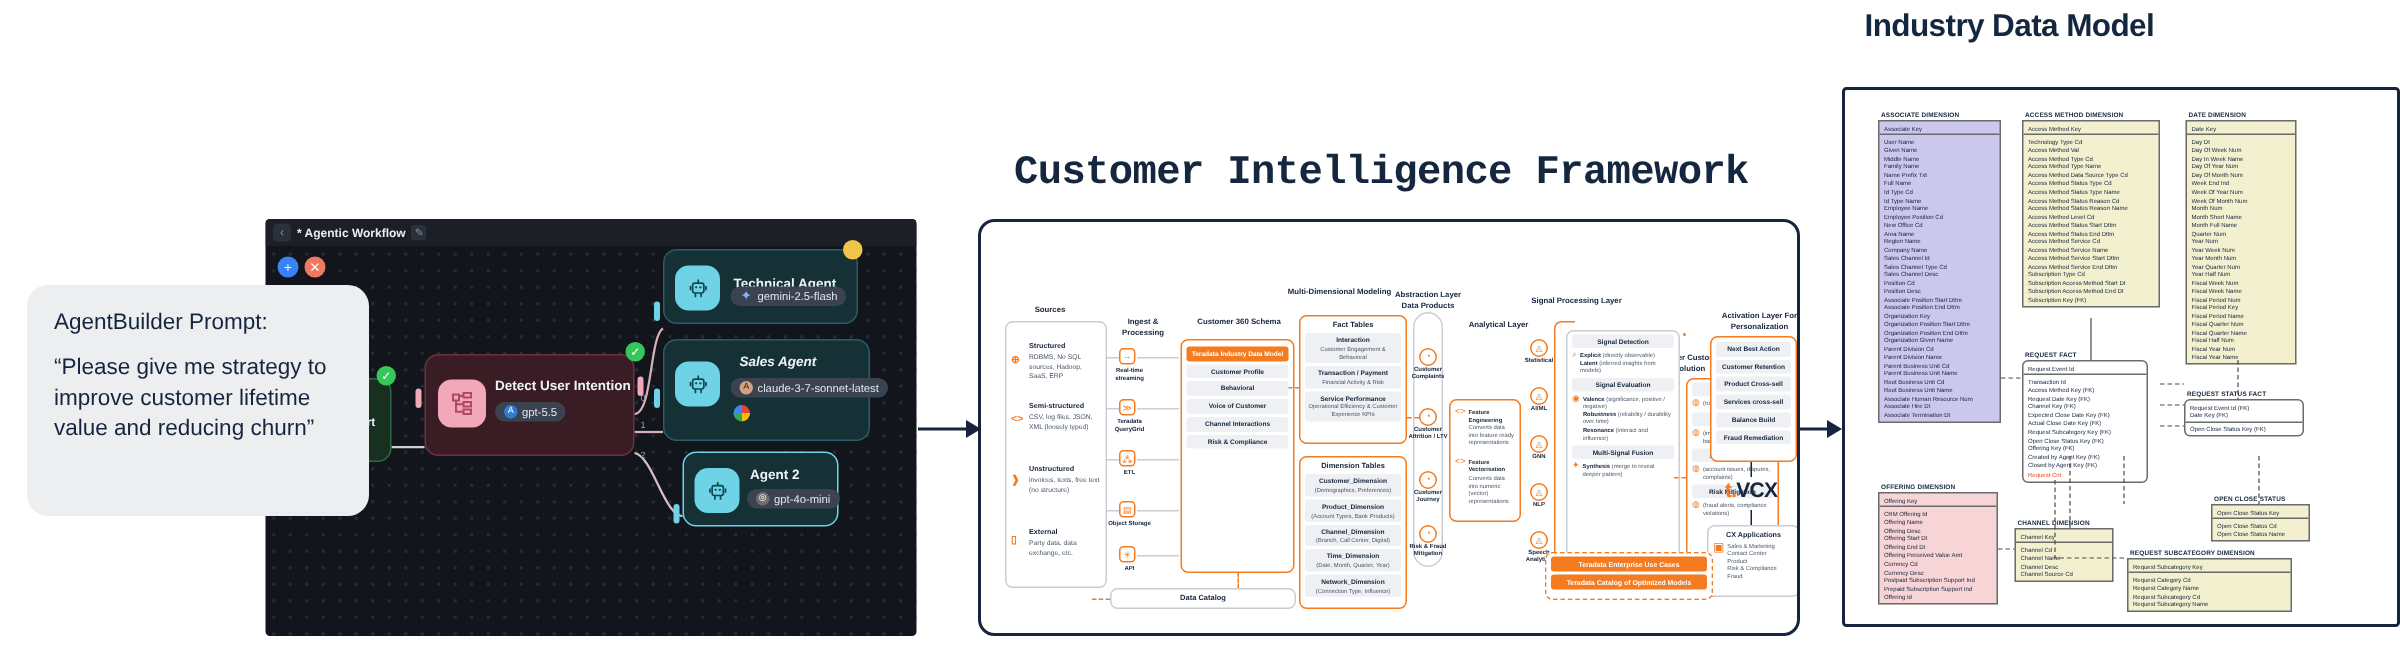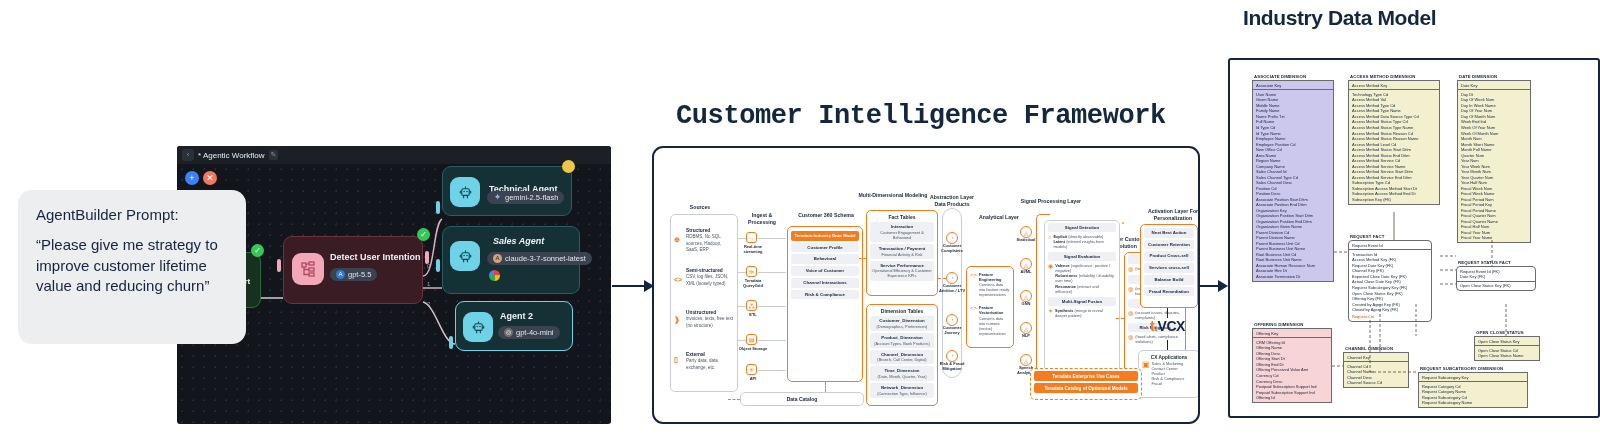--- a/index.html
+++ b/index.html
@@ -47,21 +47,21 @@
     background: #12161c; border-radius: 3px; overflow: hidden;
   }
   #canvas-topbar {
     position:absolute; left:0; top:0; width:100%; height:18px;
     background:#1c2026; display:flex; align-items:center; gap:4px; padding-left:5px;
   }
   .tb-back {
     width:12px; height:12px; border-radius:3px; background:#2b313a;
     color:#8b949e; font-size:8px; line-height:12px; text-align:center;
   }
-  .tb-title { font-size:8px; font-weight:400; color:#e6edf3; }
+  .tb-title { font-size:8px; font-weight:700; color:#e6edf3; }
   .tb-pencil { font-size:7px; color:#8b949e; background:#2b313a; border-radius:2px; padding:1px 2px; }
   #canvas-dots {
     position:absolute; left:0; top:18px; width:100%; height:260px;
     background-image: radial-gradient(#272d36 1px, transparent 1px);
     background-size: 11px 11px;
   }
   .fab { position:absolute; width:14px; height:14px; border-radius:50%;
          font-size:9px; color:#fff; text-align:center; line-height:14px; }
   #fab-add { left:8px; top:25px; background:#3b82f6; }
   #fab-del { left:26px; top:25px; background:#ef7863; }
@@ -88,21 +88,21 @@
   }
   #node-detect .node-title { position:absolute; left:46px; top:15px; }
   #node-detect .model-chip { position:absolute; left:46px; top:31px; }
   .ico-sq { position:absolute; border-radius:9px; display:flex; align-items:center; justify-content:center; }
   #detect-ico { left:8px; top:16px; width:32px; height:32px; background:#f2a8b8; }
   .agent-ico { width:30px; height:30px; background:#6fd3e8; }
 
   .agent-node { background:#163136; border:1px solid #2a5d66; }
   #node-technical { left:265px; top:20px; width:130px; height:50px; }
   #node-sales     { left:265px; top:80px; width:138px; height:68px; }
-  #node-agent2    { left:278px; top:155px; width:118px; height:50px; border-color:#6fd3e8; }
+  #node-agent2    { left:278px; top:155px; width:104px; height:50px; border-color:#6fd3e8; }
   .agent-node .agent-ico { position:absolute; left:7px; top:10px; }
   #node-sales .agent-ico { top:14px; }
   .agent-node .node-title { position:absolute; }
   #node-technical .node-title { left:46px; top:17px; }
   #node-sales .node-title     { left:50px; top:9px;font-style:italic; }
   #node-agent2 .node-title    { left:44px; top:9px; }
   #node-technical .model-chip { position:absolute; left:44px; top:24px; }
   #node-sales .model-chip     { position:absolute; left:44px; top:25px; }
   #node-agent2 .model-chip    { position:absolute; left:42px; top:24px; }
   #google-dot { position:absolute; left:46px; top:43px; width:11px; height:11px; border-radius:50%;

